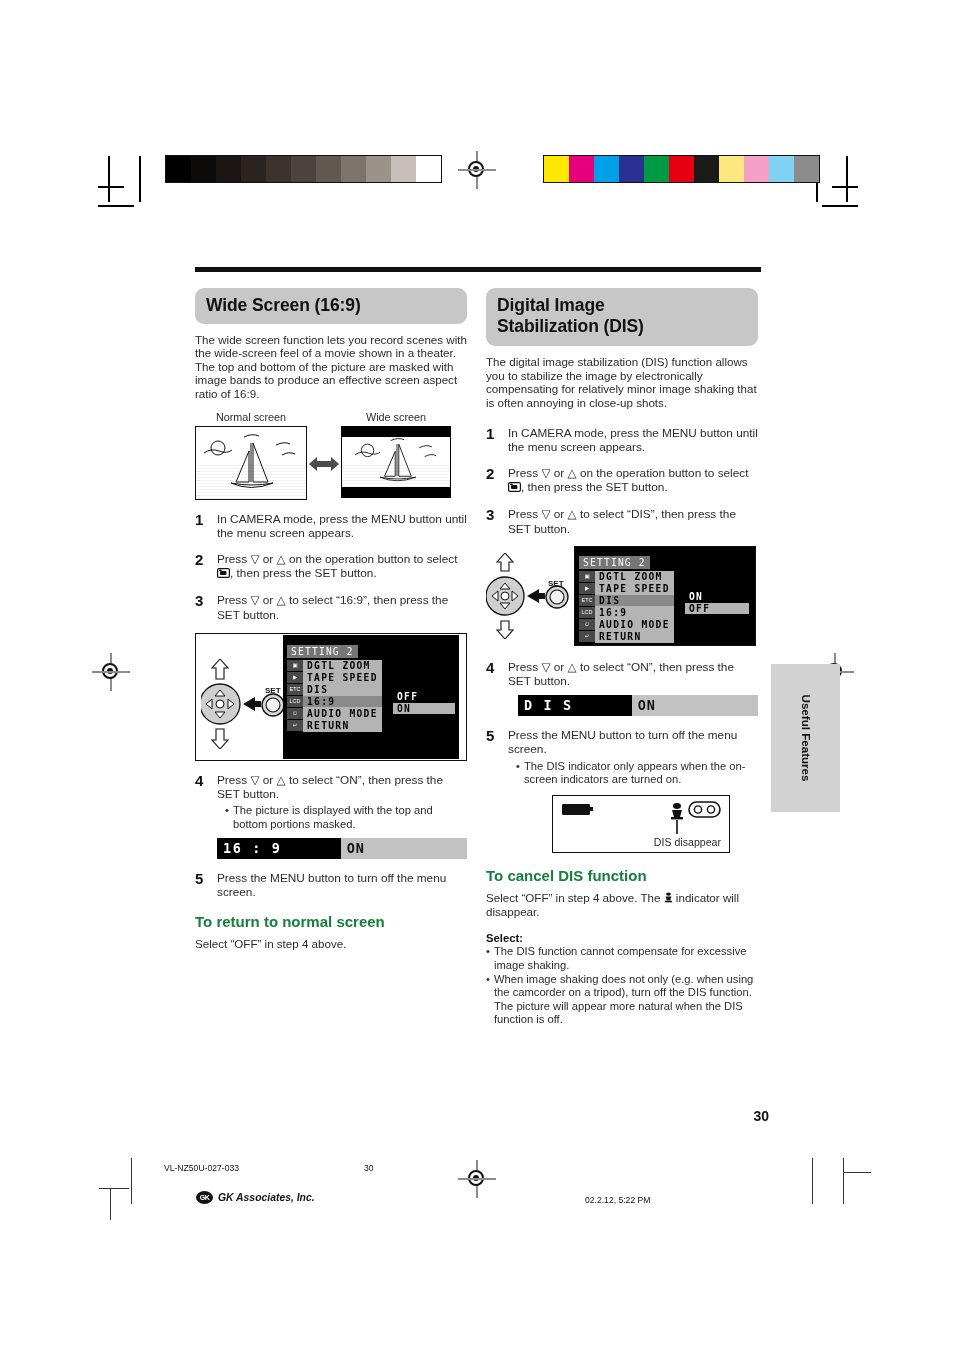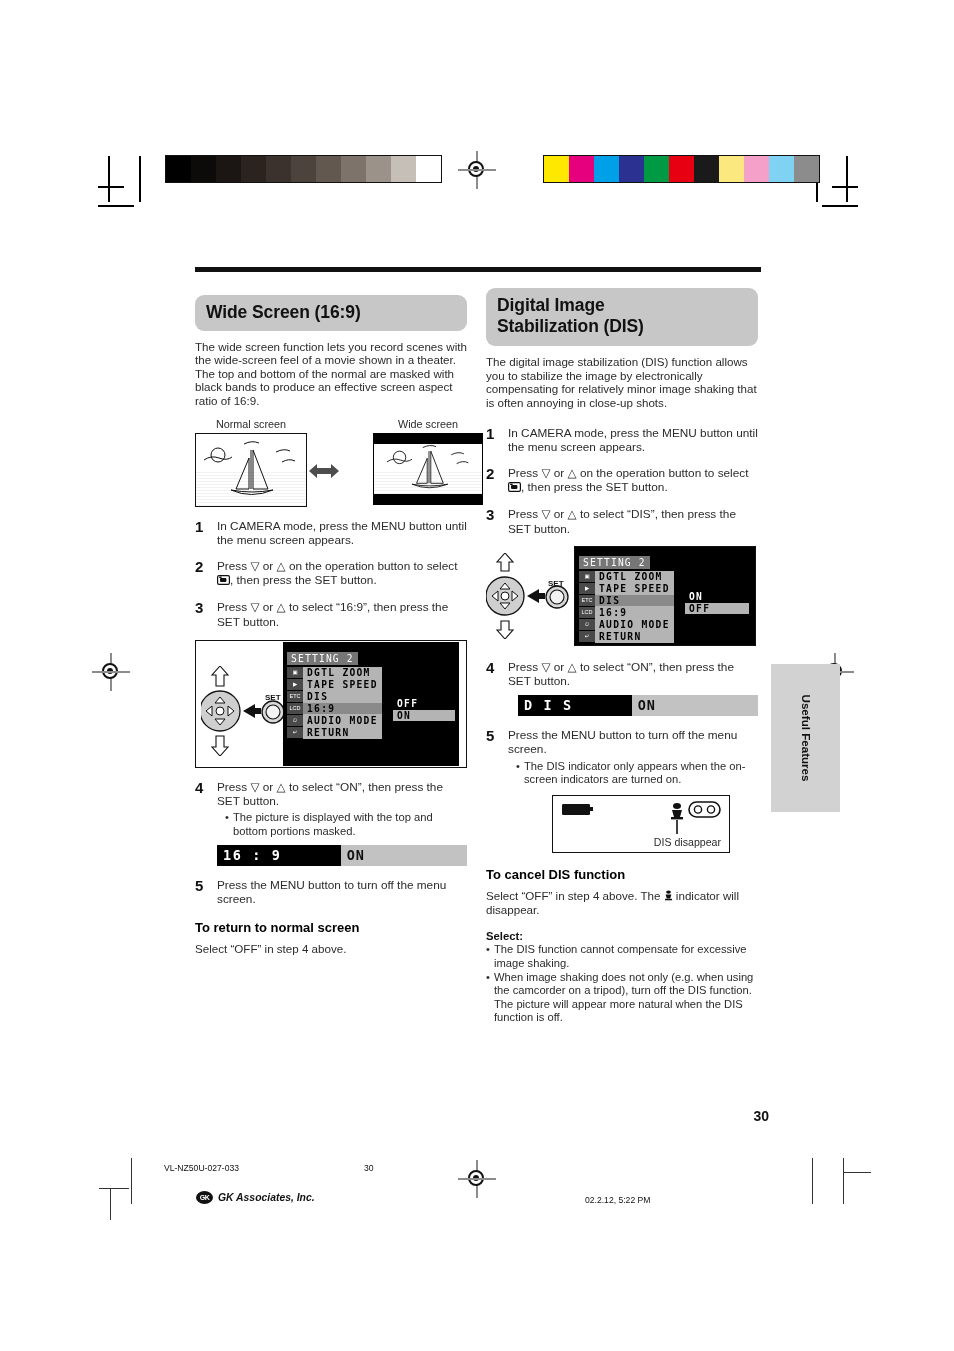--- a/index.html
+++ b/index.html
@@ -16,35 +16,35 @@
     border:2px solid #111;box-sizing:border-box;background:#fff;}
   .reg .ring:after{content:"";position:absolute;left:3px;top:3px;width:6px;height:6px;border-radius:50%;background:#111;}
 
   .swatchbar{position:absolute;display:flex;border:1px solid #111;box-sizing:content-box;}
   .swatchbar i{display:block;width:25px;height:26px;}
 
   
   .rule{position:absolute;left:195px;top:267px;width:566px;height:5px;background:#111;}
 
   .col{position:absolute;width:272px;}
-  .colL{left:195px;top:295px;}
+  .colL{left:195px;top:288px;}
   .colR{left:486px;top:288px;}
 
   .head{background:#c7c7c7;border-radius:9px;padding:7px 11px 8px 11px;}
   .head h1{margin:0;font-size:17.5px;font-weight:bold;line-height:1.18;letter-spacing:-.1px;color:#111;}
 
   p.body{font-size:11.6px;line-height:13.6px;margin:9px 0 0 0;color:#2b2b2b;}
 
   .step{display:flex;margin-top:12px;}
   .step .num{font-size:15px;font-weight:bold;width:22px;flex:0 0 22px;line-height:15px;color:#111;}
   .step .txt{font-size:11.8px;line-height:14.2px;color:#2b2b2b;flex:1;}
   .sub{font-size:11.2px;line-height:13.4px;color:#2b2b2b;margin:3px 0 0 8px;display:flex;}
   .sub .dot{flex:0 0 8px;}
 
-  h3.sub-head{font-size:13px;font-weight:bold;margin:14px 0 0 0;color:#000000;}
+  h3.sub-head{font-size:15px;font-weight:bold;margin:14px 0 0 0;color:#15803d;}
   p.after{font-size:11.6px;line-height:13.8px;margin:7px 0 0 0;color:#2b2b2b;}
   .notes-t{font-size:11.3px;font-weight:bold;margin:13px 0 0 0;color:#111;}
   .note{font-size:11.2px;line-height:13.4px;color:#2b2b2b;display:flex;margin-top:1px;}
   .note .dot{flex:0 0 8px;}
 
   
   .shots{display:flex;margin-top:10px;align-items:flex-start;}
   .shot-cap{font-size:10.8px;color:#2b2b2b;text-align:center;}
   .tv{width:110px;height:72px;border:1.3px solid #111;position:relative;overflow:hidden;background:#fff;margin-top:3px;}
   .tv.wide{border:none;background:#000;}
@@ -164,21 +164,21 @@
     </div>
 
   <div class="rule"></div>
 
   <div class="col colL">
 
     <div class="head">
       <h1>Wide Screen (16:9)</h1>
     </div>
 
-    <p class="body">The wide screen function lets you record scenes with the wide-screen feel of a movie shown in a theater. The top and bottom of the normal are masked with black bands to produce an effective screen aspect ratio of 16:9.</p>
+    <p class="body">The wide screen function lets you record scenes with the wide-screen feel of a movie shown in a theater. The top and bottom of the picture are masked with image bands to produce an effective screen aspect ratio of 16:9.</p>
 
     <div class="shots">
       <div style="flex:0 0 110px;">
         <div class="shot-cap">Normal screen</div>
         <div class="tv">
           <div class="inner">
             <div class="sky" style="top:0;height:52%"></div>
             <div class="sea" style="height:48%"></div>
             <svg width="110" height="72" viewBox="0 0 110 72" style="position:absolute;left:0;top:0">
               <g fill="none" stroke="#111" stroke-width="1">
@@ -192,21 +192,21 @@
               </g>
             </svg>
           </div>
         </div>
       </div>
       <div class="arrows">
         <svg width="30" height="16" viewBox="0 0 30 16">
             <path d="M0 8 L8 1 L8 5 L22 5 L22 1 L30 8 L22 15 L22 11 L8 11 L8 15 Z" fill="#4d4d4d"></path>
           </svg>
       </div>
-      <div style="flex:0 0 110px;margin-left:32px;">
+      <div style="flex:0 0 110px;">
         <div class="shot-cap">Wide screen</div>
         <div class="tv wide">
           <div class="inner">
             <div class="sky" style="top:0;height:52%"></div>
             <div class="sea" style="height:48%"></div>
             <svg width="110" height="50" viewBox="0 6 110 56" style="position:absolute;left:0;top:0">
               <g fill="none" stroke="#111" stroke-width="1">
                 <circle cx="22" cy="21" r="7"></circle>
                 <path d="M8 26 q7 -5 15 -2 q8 3 13 -1"></path>
                 <path d="M48 10 q8 -4 15 -1"></path>

